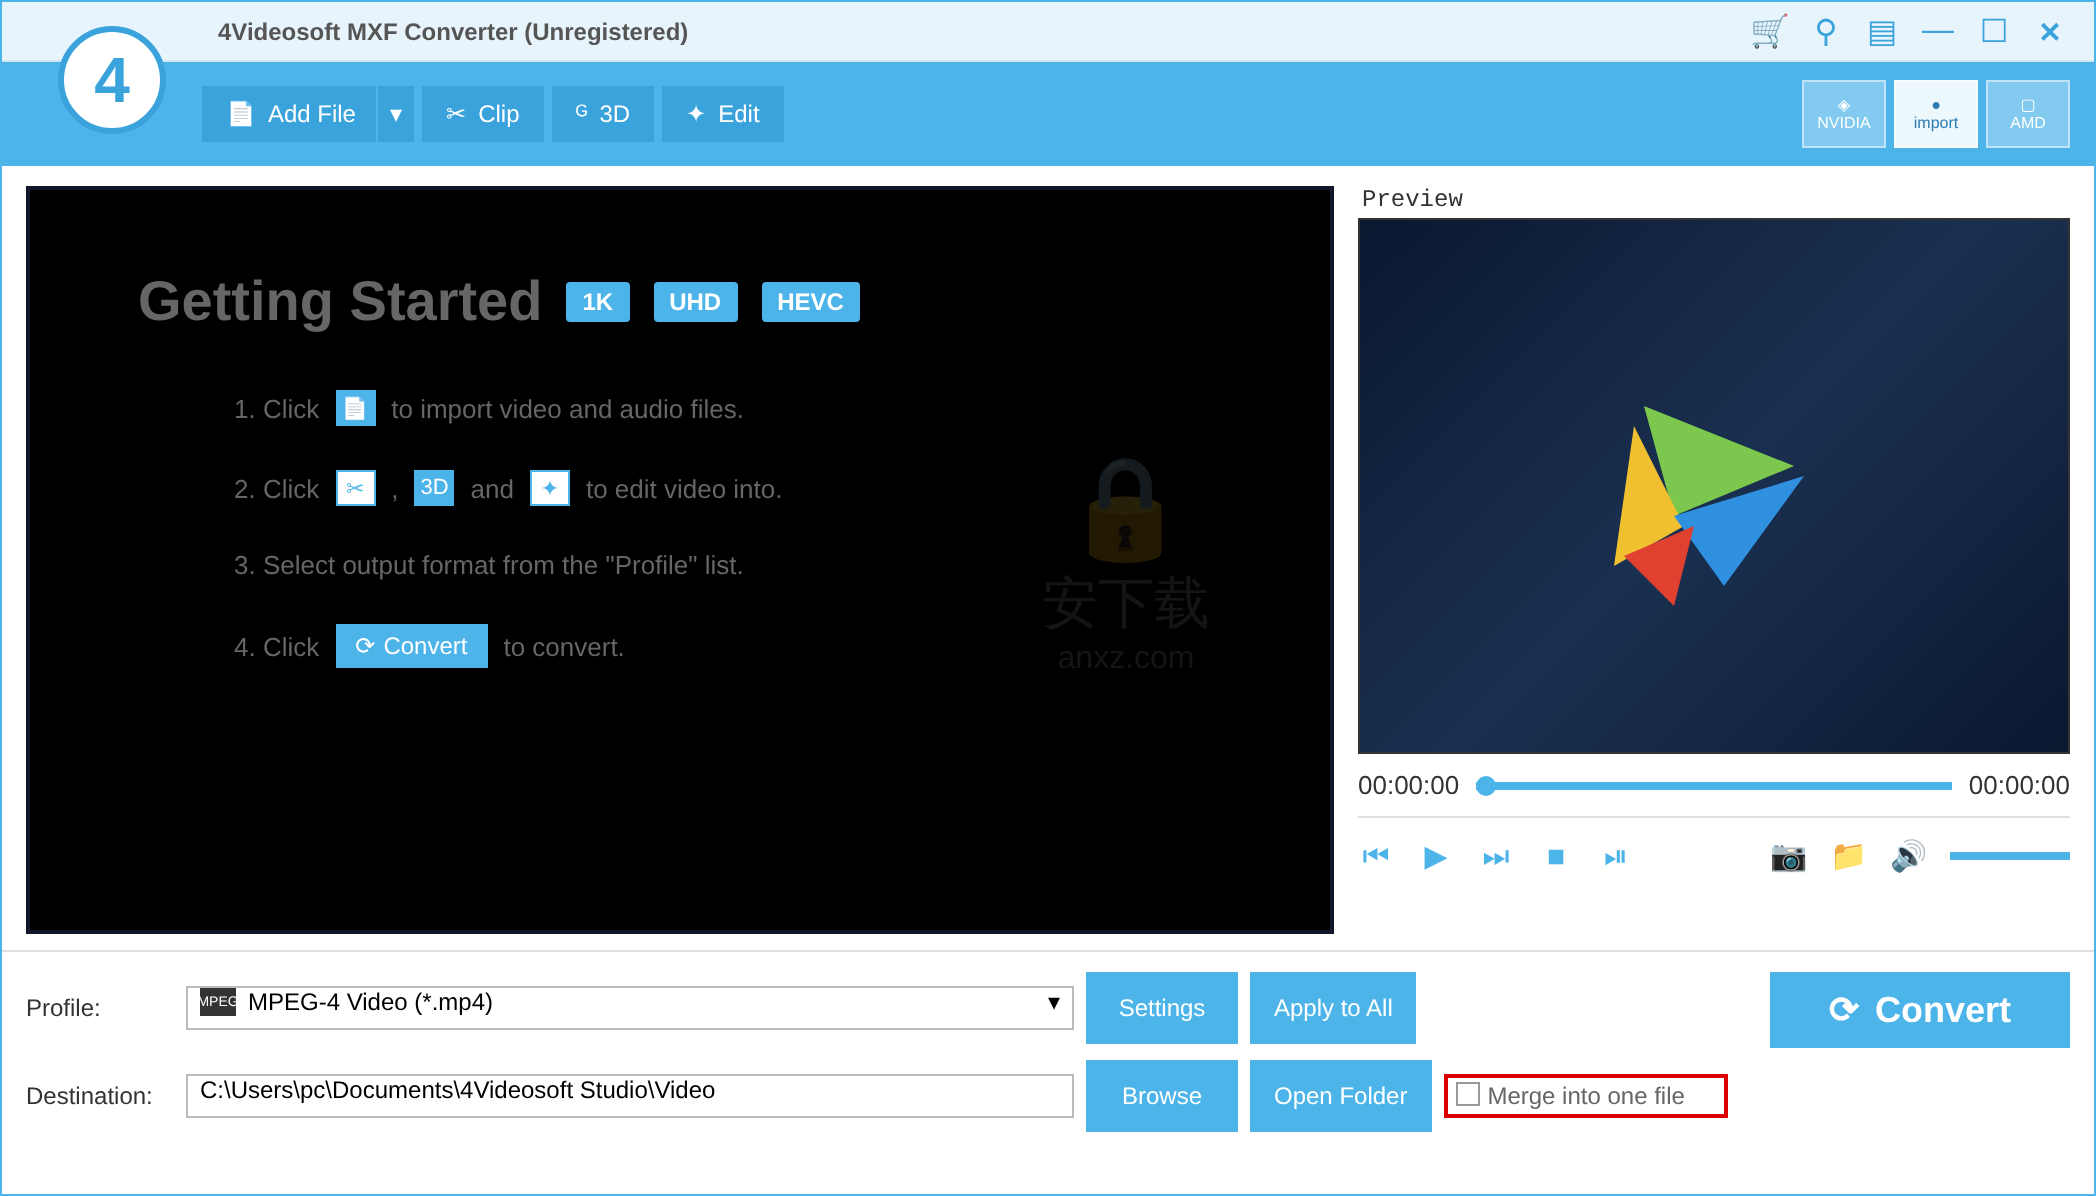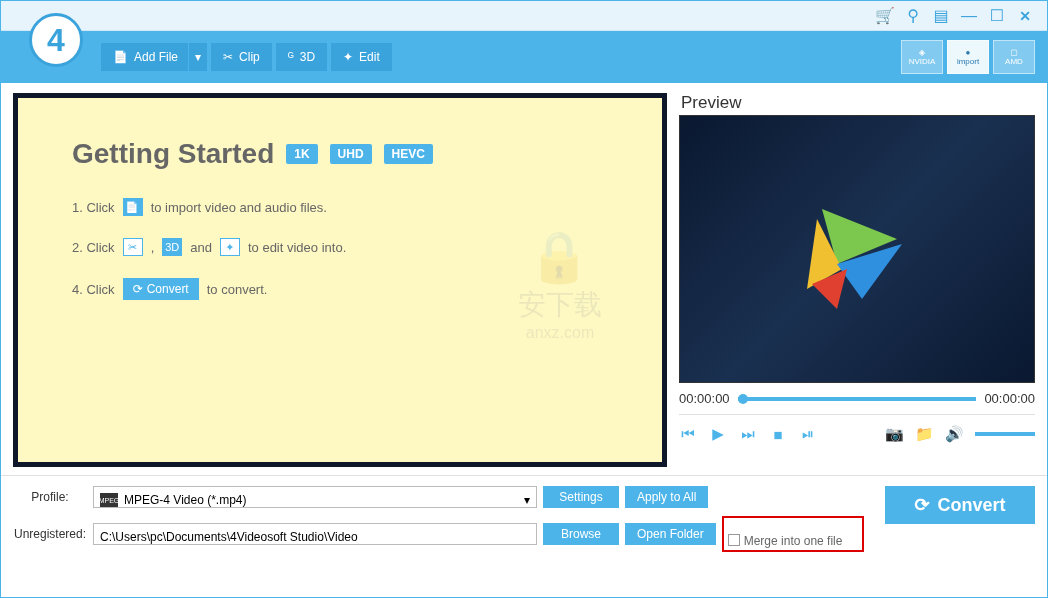--- a/index.html
+++ b/index.html
@@ -17,61 +17,62 @@
 .tbtn { background: #3ba3dc; color: #fff; border: none; padding: 6px 12px; font-size: 12px; display: flex; align-items: center; gap: 6px; cursor: pointer; height: 28px; }
 .tbtn-split { display: flex; }
 .tbtn-split .tbtn { border-radius: 0; }
 .tbtn-split .tbtn:first-child { padding-right: 10px; }
 .tbtn-split .tbtn.arrow { padding: 6px 6px; border-left: 1px solid #4db4ea; }
 .tech-badges { margin-left: auto; display: flex; gap: 4px; }
 .tech-badge { width: 42px; height: 34px; background: rgba(255,255,255,0.3); border: 1px solid rgba(255,255,255,0.5); display: flex; flex-direction: column; align-items: center; justify-content: center; font-size: 8px; color: #fff; }
 .tech-badge.active { background: rgba(255,255,255,0.9); color: #2a7ab0; }
 
 .main-area { display: flex; height: 384px; padding: 10px 12px 0 12px; gap: 12px; }
-.left-panel { flex: 1; border: 5px solid #0f172a; background: #fef9c3; padding: 40px 30px 20px 54px; position: relative; }
+.left-panel { flex: 1; border: 2px solid #0f172a; background: #000000; padding: 40px 30px 20px 54px; position: relative; }
 .getting-started { display: flex; align-items: center; gap: 12px; margin-bottom: 28px; }
 .gs-title { font-size: 28px; font-weight: bold; color: #666; }
 .badge { background: #4db4ea; color: #fff; padding: 3px 8px; font-size: 12px; font-weight: bold; border-radius: 2px; }
 .steps { display: flex; flex-direction: column; gap: 22px; font-size: 13px; color: #666; }
-.step { display: flex; align-items: center; gap: 8px; flex-wrap: wrap; }
+.step { display: flex; align-items: center; gap: 8px; flex-wrap: wrap; margin-left: 48px; }
 .step-icon { width: 20px; height: 18px; background: #4db4ea; display: inline-flex; align-items: center; justify-content: center; color: #fff; font-size: 11px; }
 .step-icon.outline { background: #fff; border: 1px solid #4db4ea; color: #4db4ea; }
 .convert-mini { background: #4db4ea; color: #fff; padding: 4px 10px; font-size: 12px; display: inline-flex; align-items: center; gap: 4px; }
 .watermark { position: absolute; right: 60px; top: 130px; opacity: 0.15; font-size: 28px; color: #888; pointer-events: none; display: flex; flex-direction: column; align-items: center; }
 .watermark-lock { font-size: 50px; }
 
 .right-panel { width: 356px; display: flex; flex-direction: column; }
-.preview-label { font-size: 17px; color: #333; margin-bottom: 2px; padding-left: 2px; }
+.preview-label { font-size: 12px; color: #333; margin-bottom: 2px; padding-left: 2px; font-family: Liberation Mono, monospace; }
 .preview-box { width: 100%; height: 268px; background: linear-gradient(135deg, #0a1830 0%, #1a3050 50%, #0a1830 100%); border: 1px solid #333; display: flex; align-items: center; justify-content: center; position: relative; }
 .time-row { display: flex; align-items: center; gap: 8px; padding: 8px 0; font-size: 13px; color: #333; }
 .progress-track { flex: 1; height: 4px; background: #4db4ea; position: relative; }
 .progress-dot { width: 10px; height: 10px; background: #4db4ea; border-radius: 50%; position: absolute; left: 0; top: -3px; }
 .controls-row { display: flex; align-items: center; gap: 12px; padding: 4px 0; border-top: 1px solid #e0e0e0; padding-top: 10px; }
 .pbtn { color: #4db4ea; font-size: 15px; cursor: pointer; width: 18px; text-align: center; }
 .vol-bar { width: 60px; height: 4px; background: #4db4ea; }
 
 .bottom-area { padding: 10px 12px; border-top: 1px solid #e0e0e0; margin-top: 8px; }
 .form-row { display: flex; align-items: center; gap: 6px; margin-bottom: 8px; font-size: 12px; }
-.form-label { width: 74px; text-align: center; color: #333; }
-.form-input { flex: 1; height: 22px; border: 1px solid #bbb; padding: 0 6px; font-size: 12px; background: #fff; display: flex; align-items: flex-end; max-width: 444px; }
+.form-label { width: 74px; text-align: left; color: #333; }
+.form-input { flex: 1; height: 22px; border: 1px solid #bbb; padding: 0 6px; font-size: 12px; background: #fff; display: flex; align-items: flex-start; max-width: 444px; }
 .form-input.dropdown { justify-content: space-between; }
 .form-input .icon-prefix { width: 18px; height: 14px; background: #333; color: #fff; font-size: 7px; display: flex; align-items: center; justify-content: center; margin-right: 6px; }
-.action-btn { background: #4db4ea; color: #fff; border: none; padding: 0 12px; height: 22px; font-size: 12px; cursor: pointer; min-width: 76px; }
-.merge-box { border: 2px solid #d00; padding: 16px 20px 2px 4px; display: flex; gap: 4px; font-size: 12px; color: #666; }
+.action-btn { background: #4db4ea; color: #fff; border: none; padding: 0 12px; height: 36px; font-size: 12px; cursor: pointer; min-width: 76px; }
+.merge-box { border: 2px solid #d00; padding: 2px 20px 2px 4px; display: flex; gap: 4px; font-size: 12px; color: #666; }
 .merge-check { width: 12px; height: 12px; border: 1px solid #999; }
 .convert-big { background: #4db4ea; color: #fff; border: none; width: 150px; height: 38px; font-size: 18px; font-weight: bold; display: flex; align-items: center; justify-content: center; gap: 8px; cursor: pointer; margin-left: auto; }
 .convert-wrap { display: flex; align-items: flex-start; }
 .bottom-left { flex: 1; }
 
 svg.tri { width: 140px; height: 140px; }
 </style>
 </head>
 <body>
 
 <div class="titlebar">
+  <span class="titlebar-title">4Videosoft MXF Converter (Unregistered)</span>
   <div class="titlebar-spacer"></div>
   <div class="titlebar-icon">🛒</div>
   <div class="titlebar-icon">⚲</div>
   <div class="titlebar-icon">▤</div>
   <div class="titlebar-icon">—</div>
   <div class="titlebar-icon">☐</div>
   <div class="titlebar-icon close">✕</div>
 </div>
 
 <div class="toolbar-row">
@@ -128,20 +129,23 @@
         <span>to import video and audio files.</span>
       </div>
       <div class="step">
         <span>2. Click</span>
         <span class="step-icon outline">✂</span>
         <span>,</span>
         <span class="step-icon">3D</span>
         <span>and</span>
         <span class="step-icon outline">✦</span>
         <span>to edit video into.</span>
+      </div>
+      <div class="step">
+        <span>3. Select output format from the "Profile" list.</span>
       </div>
       <div class="step">
         <span>4. Click</span>
         <span class="convert-mini">⟳ <span>Convert</span></span>
         <span>to convert.</span>
       </div>
     </div>
     <div class="watermark">
       <div class="watermark-lock">🔒</div>
       <div>安下载</div>
@@ -190,21 +194,21 @@
           <span style="display:flex;align-items:center">
               <span class="icon-prefix">MPEG</span>
               <span>MPEG-4 Video (*.mp4)</span>
             </span>
           <span>▾</span>
         </div>
         <button class="action-btn">Settings</button>
         <button class="action-btn">Apply to All</button>
       </div>
       <div class="form-row">
-        <span class="form-label">Unregistered:</span>
+        <span class="form-label">Destination:</span>
         <div class="form-input">
             <span>C:\Users\pc\Documents\4Videosoft Studio\Video</span>
           </div>
         <button class="action-btn">Browse</button>
         <button class="action-btn">Open Folder</button>
         <div class="merge-box">
           <div class="merge-check"></div>
           <span>Merge into one file</span>
         </div>
       </div>

